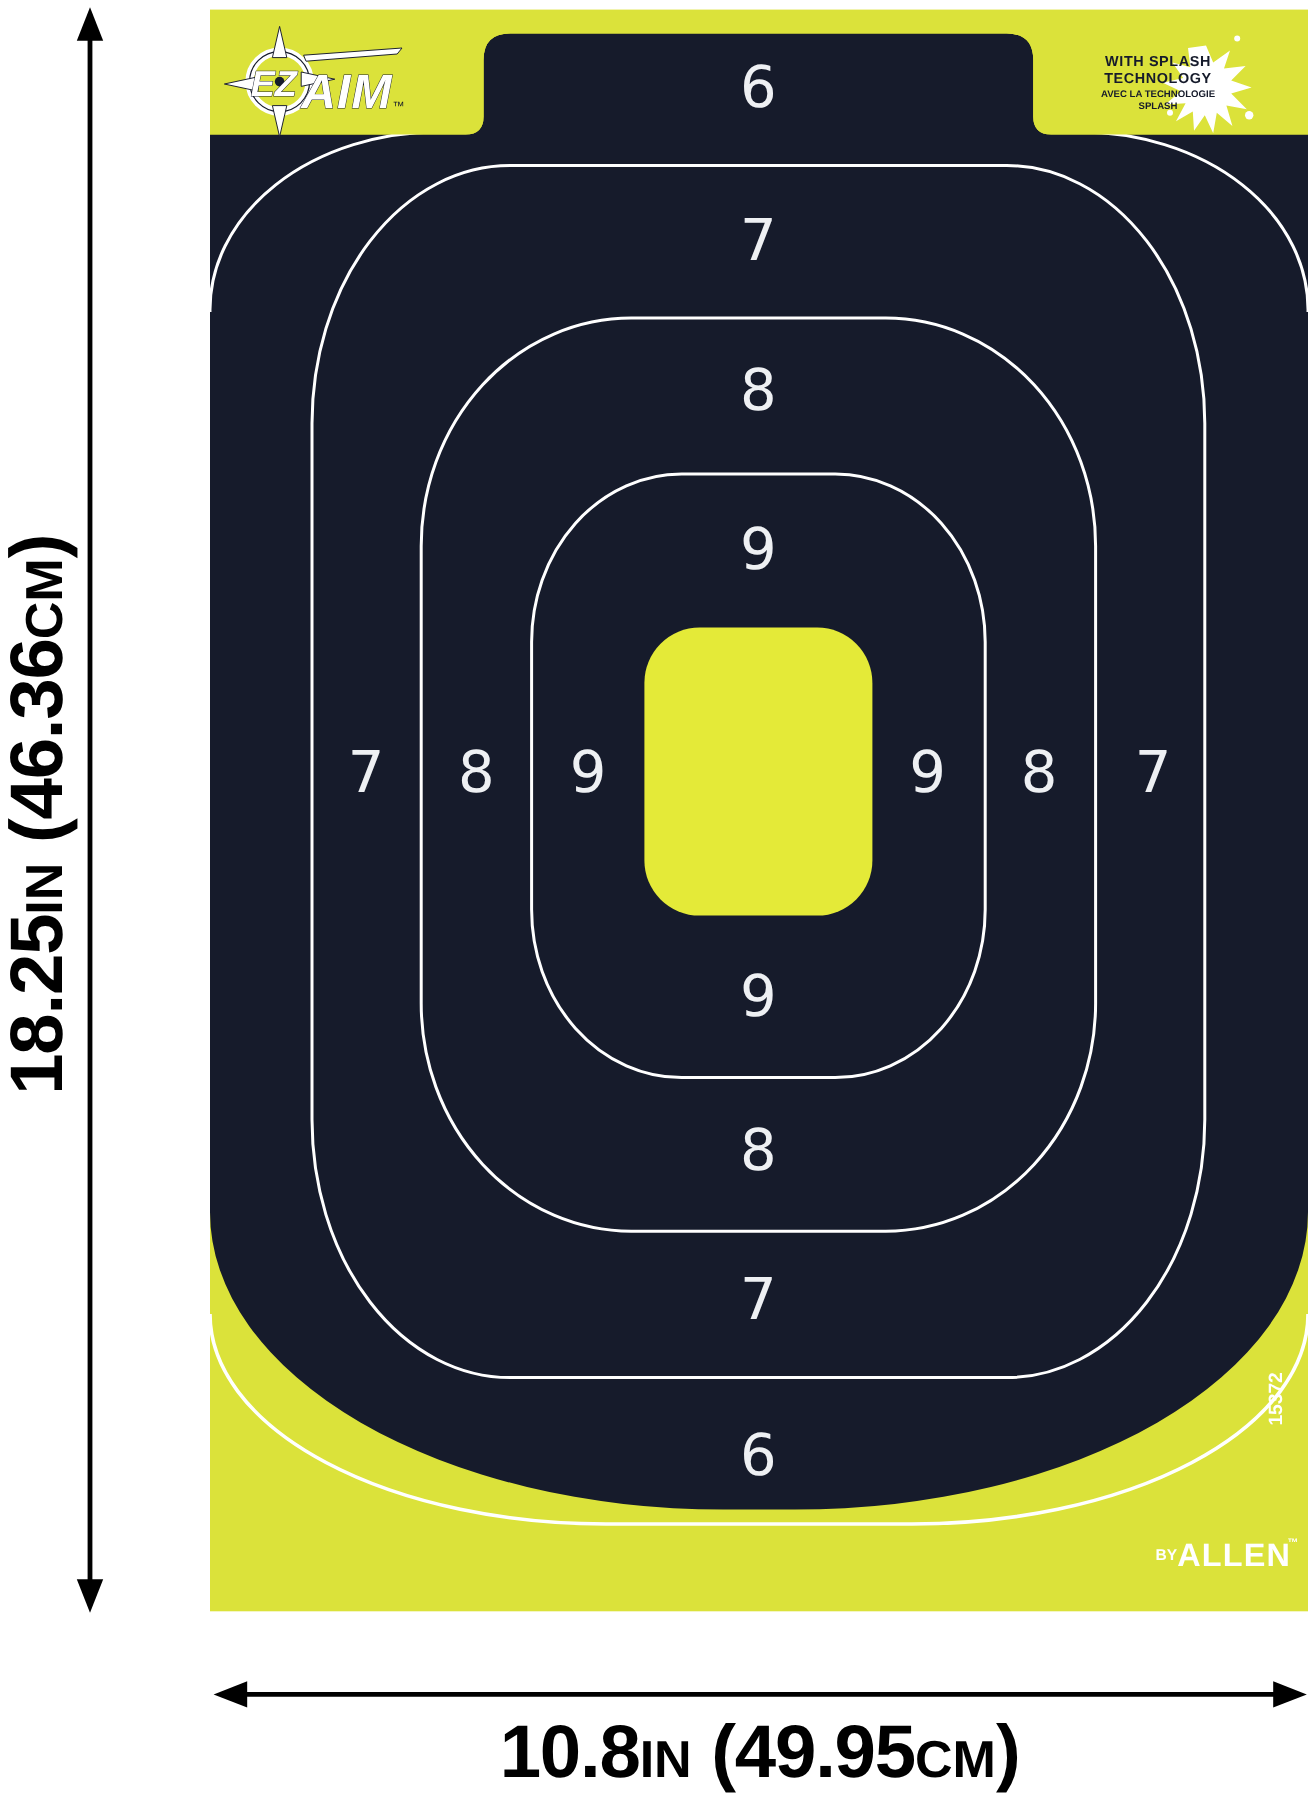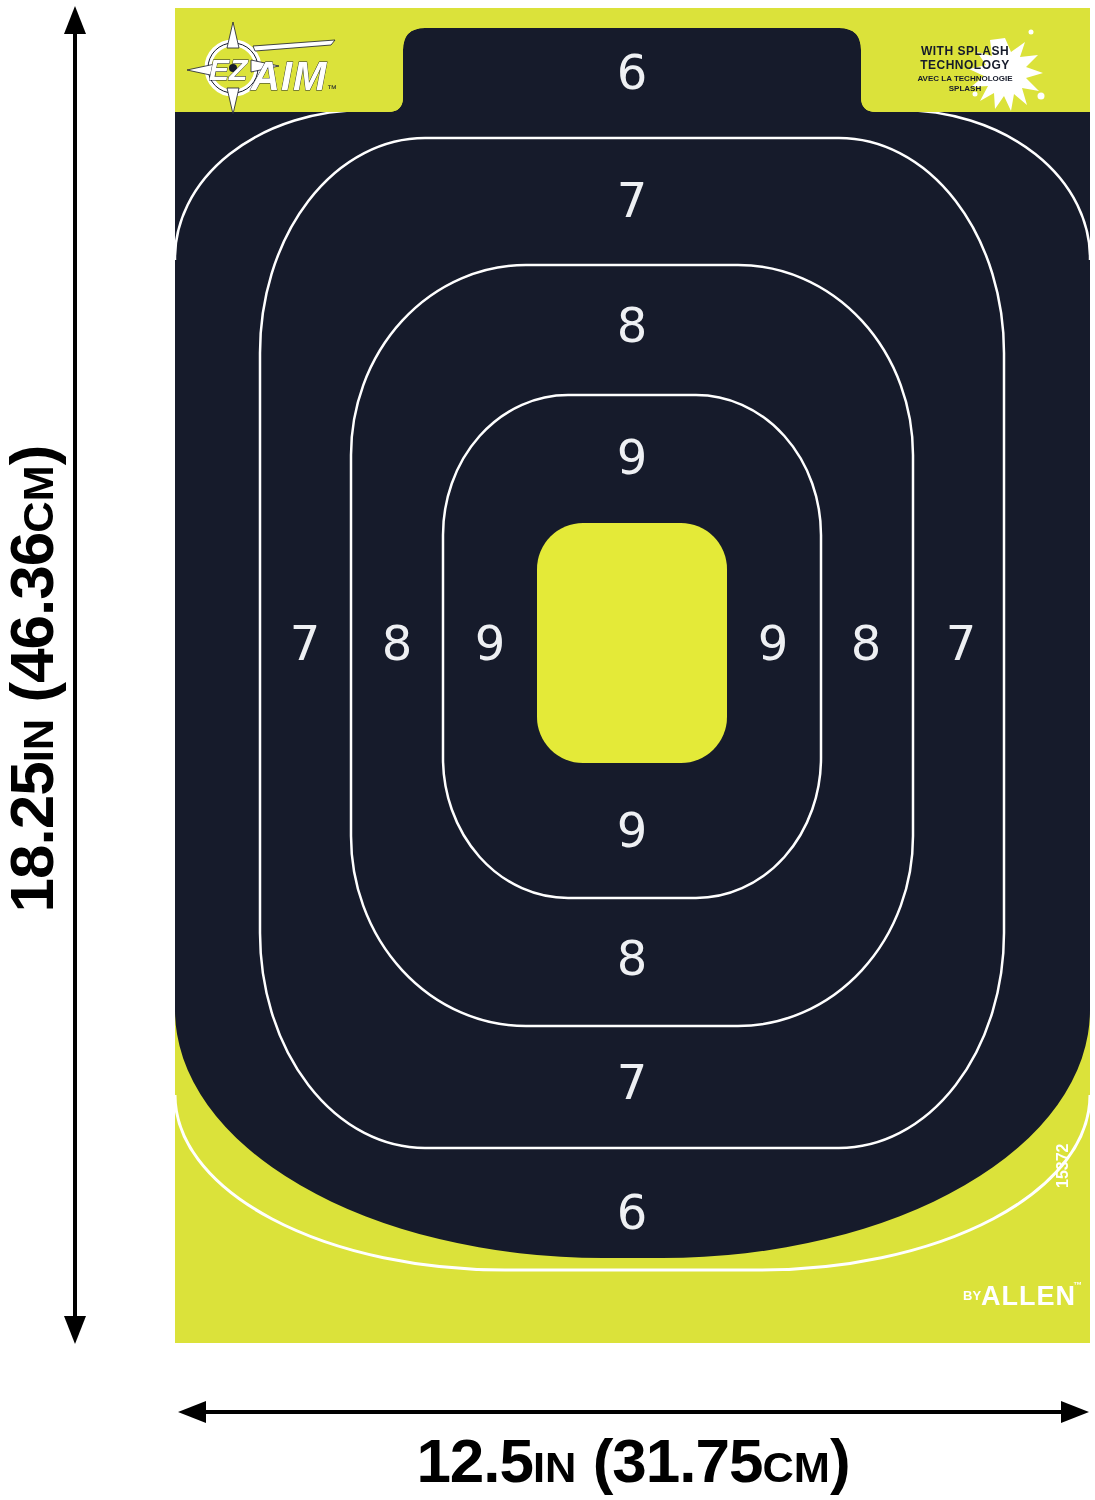--- a/index.html
+++ b/index.html
@@ -118,16 +118,16 @@
       <polygon points="178,1412 206,1401 206,1423" fill="#000000"></polygon>
       <polygon points="1089,1412 1061,1401 1061,1423" fill="#000000"></polygon>
     </g>
   </svg>
 
   <div class="dim-label" id="height-label">
     <span>18.25</span><span class="unit">IN</span><span> (46.36</span><span class="unit">CM</span><span>)</span>
   </div>
 
   <div class="dim-label" id="width-label">
-    <span>12.5</span><span class="unit">IN</span><span> (31.75</span><span class="unit">CM</span><span>)</span>
+    <span>10.8</span><span class="unit">IN</span><span> (49.95</span><span class="unit">CM</span><span>)</span>
   </div>
 
 </div>
 
 </body></html>

